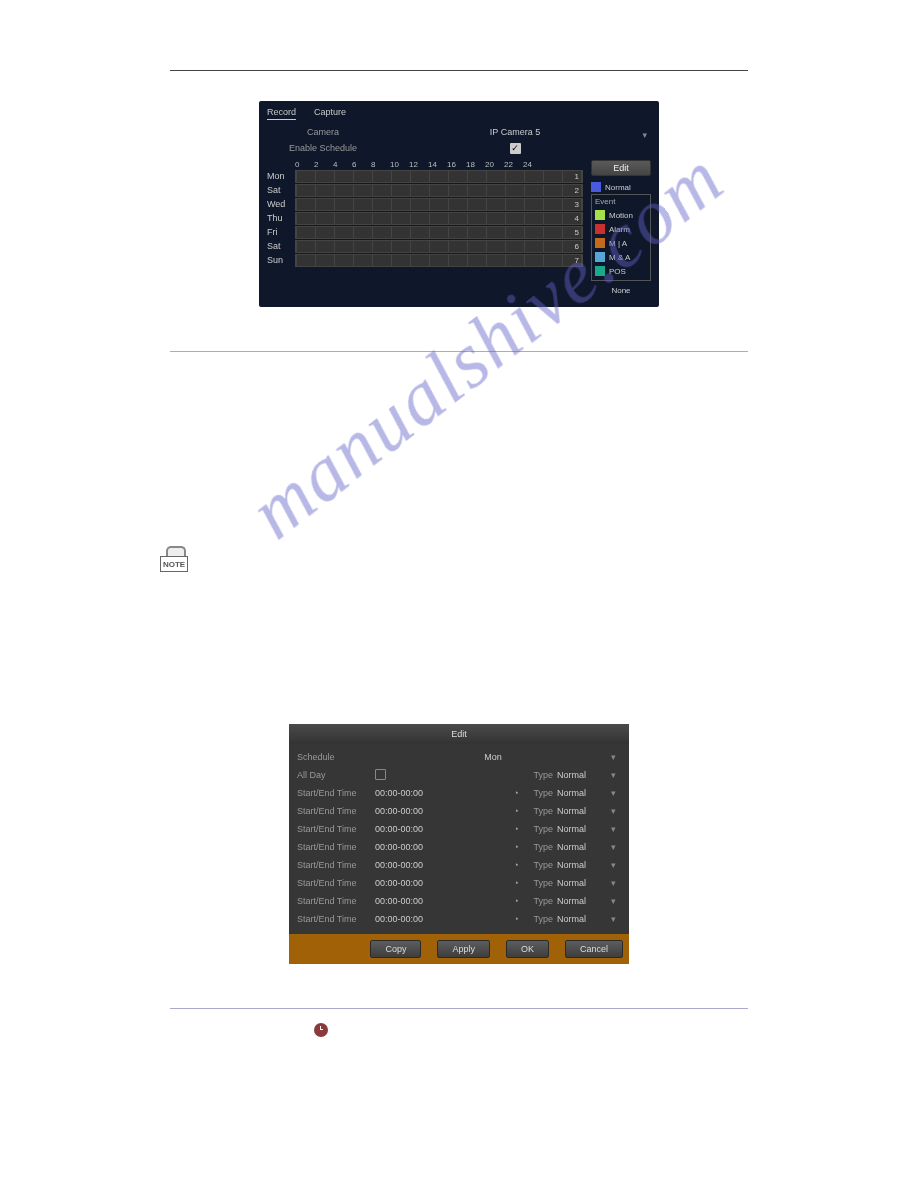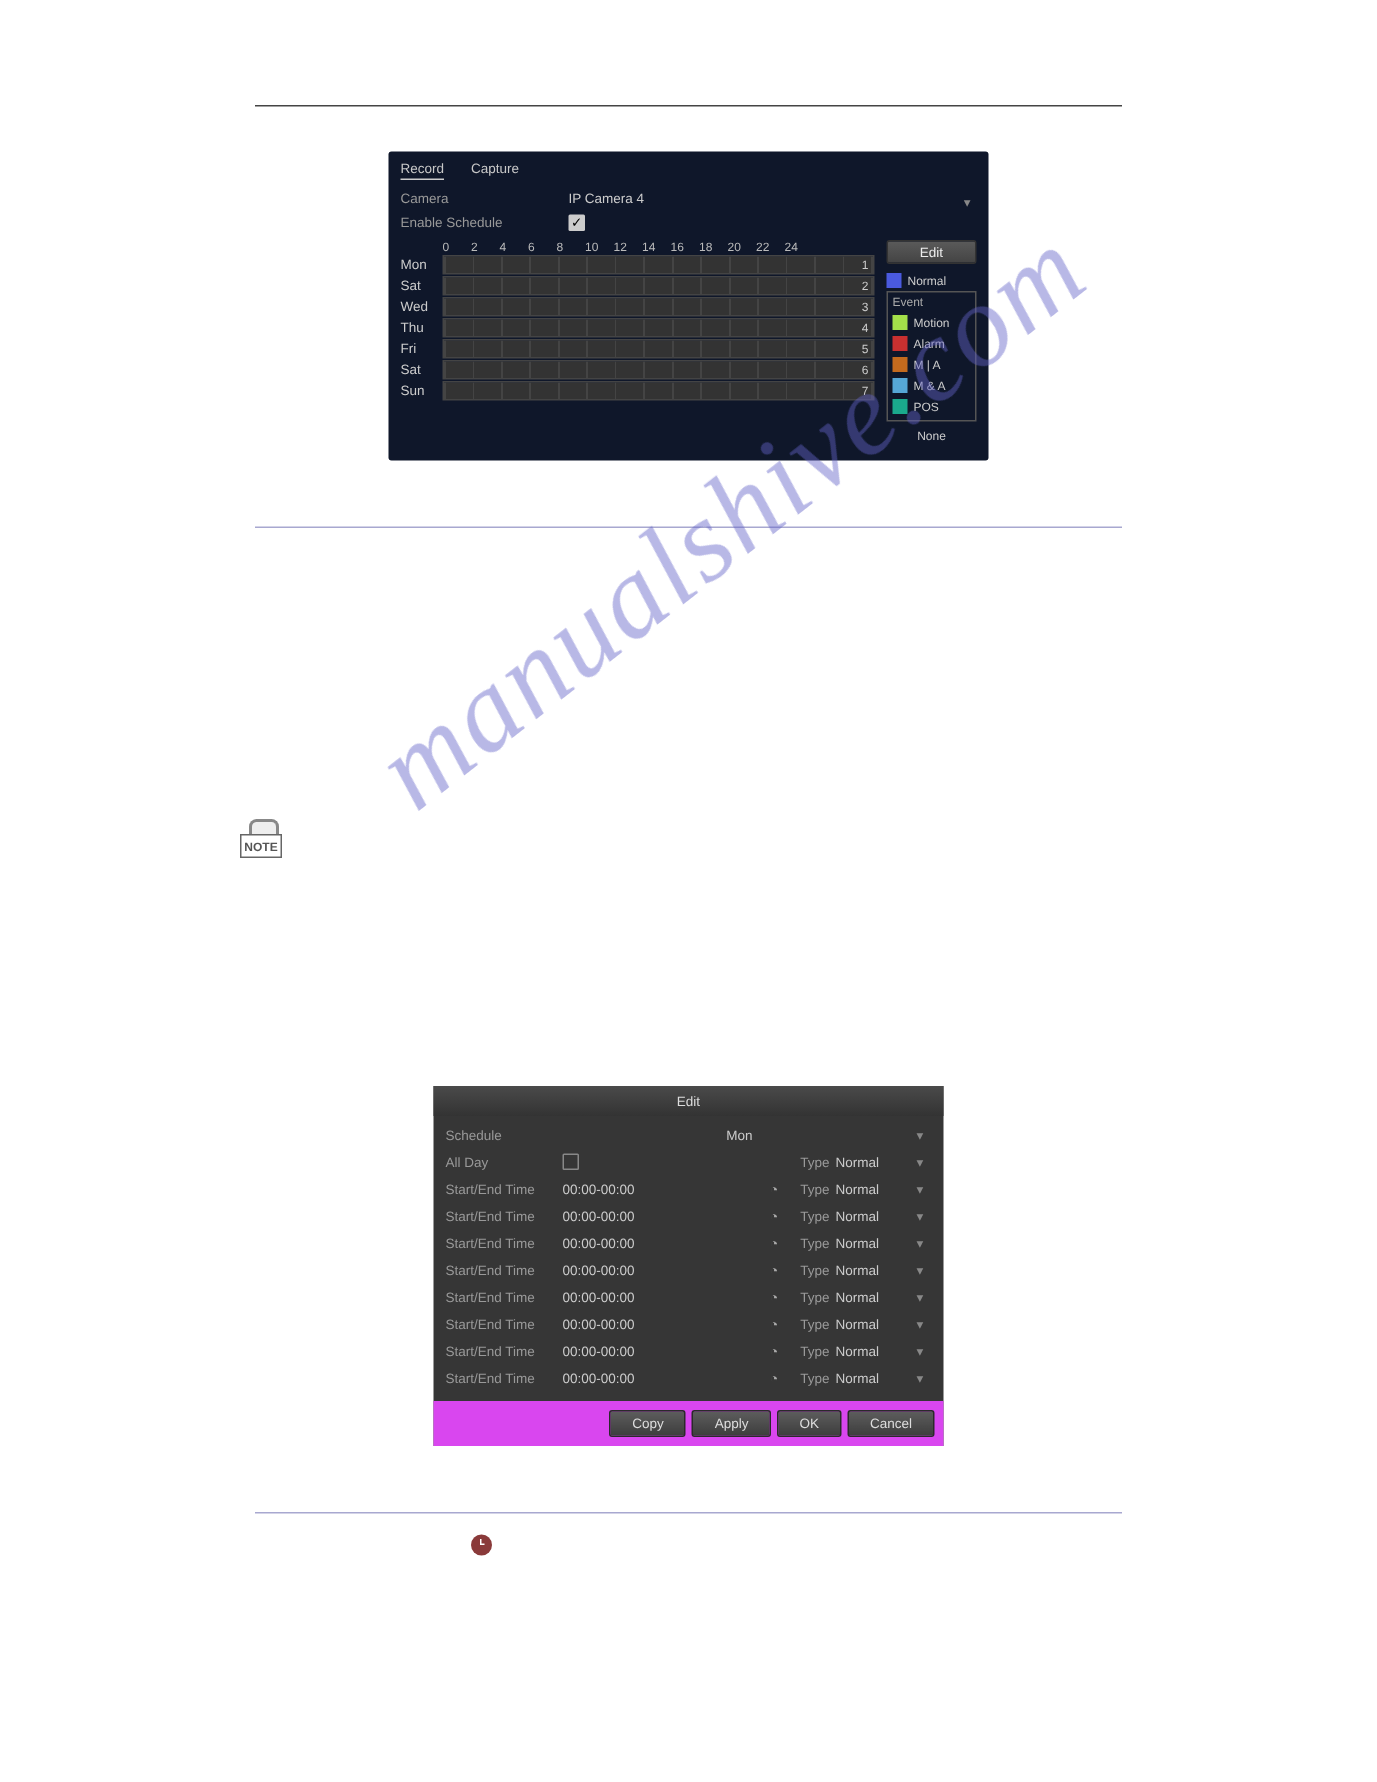--- a/index.html
+++ b/index.html
@@ -7,21 +7,21 @@
   .page { padding: 60px 170px 40px 170px; }
   hr.thin { border: none; border-top: 1px solid #444; margin: 10px 0 30px 0; }
   hr.light { border: none; border-top: 1px solid #a8a8d0; margin: 14px 0; }
   .gap { height: 30px; }
 
   
   .panel1 { width: 400px; margin: 0 auto; background: #0f172a; color: #c8c8c8; font-size: 9px; border-radius: 2px; padding: 6px 8px 10px 8px; }
   .tabs { display: flex; gap: 18px; margin-bottom: 4px; }
   .tab { color: #c8c8c8; padding-bottom: 2px; }
   .tab.active { border-bottom: 1px solid #ccc; }
-  .prow { display: flex; align-items: center; height: 16px; }
+  .prow { display: flex; align-items: center; height: 16px; text-align: center; }
   .prow .plabel { width: 112px; color: #999; }
   .prow .pval { flex: 1; color: #ccc; position: relative; }
   .caret-r { position: absolute; right: 4px; top: 3px; color: #888; font-size: 9px; }
   .chk { width: 11px; height: 11px; background: #ccc; display: inline-flex; align-items: center; justify-content: center; color: #000; font-size: 9px; line-height: 1; border-radius:1px;}
   .sched-wrap { display: flex; margin-top: 4px; }
   .grid-area { flex: 1; }
   .hours { display: flex; margin-left: 28px; }
   .hours span { width: 19px; text-align: left; color: #bbb; font-size: 8px; }
   .day-row { display: flex; height: 14px; align-items: center; }
   .day-label { width: 28px; color: #ccc; font-size: 9px; }
@@ -48,21 +48,21 @@
   .panel2 .titlebar { height: 20px; background: linear-gradient(#4a4a4a,#333); display:flex; align-items:center; justify-content:center; color:#ddd;}
   .panel2 .body { padding: 4px 8px 6px 8px; }
   .erow { display: flex; align-items: center; height: 18px; }
   .erow .elab { width: 78px; color: #999; }
   .erow .eval { flex: 1; color: #ccc; }
   .erow .etype-l { width: 34px; color:#999; text-align:right; padding-right:4px;}
   .erow .etype-v { width: 54px; color: #ccc; }
   .erow .eclock { width: 14px; text-align:center; color:#aaa;}
   .erow .ecaret { width: 10px; color:#888; }
   .erow .echk { width:11px; height:11px; border:1px solid #888; border-radius:1px; display:inline-block;}
-  .panel2 .footer { display:flex; justify-content:flex-end; gap:4px; padding:6px; background:#d946ef;}
+  .panel2 .footer { display:flex; justify-content:flex-end; gap:16px; padding:6px; background:#a16207;}
   .btn-g { background: linear-gradient(#5d5d5d,#3d3d3d); color:#ddd; height:18px; padding:0 14px; display:flex; align-items:center; border-radius:2px; border:1px solid #2a2a2a; font-size:9px;}
 
   
   .small-clock { display:inline-block; width:14px; height:14px; border-radius:50%; background:#8a3a3a; position:relative; vertical-align:middle; margin:0 4px;}
   .small-clock::before { content:''; position:absolute; left:6px; top:3px; width:1px; height:4px; background:#fff;}
   .small-clock::after { content:''; position:absolute; left:6px; top:6px; width:3px; height:1px; background:#fff;}
 </style>
 </head>
 <body>
 
@@ -73,21 +73,21 @@
 <hr class="thin">
 
 <div class="panel1">
   <div class="tabs">
     <div class="tab active">Record</div>
     <div class="tab">Capture</div>
   </div>
   <div class="prow">
     <div class="plabel">Camera</div>
     <div class="pval">
-      <span>IP Camera 4</span>
+      <span>IP Camera 5</span>
       <span class="caret-r">▾</span>
     </div>
   </div>
   <div class="prow">
     <div class="plabel">Enable Schedule</div>
     <div class="pval">
       <span class="chk">✓</span>
     </div>
   </div>
   <div class="sched-wrap">

